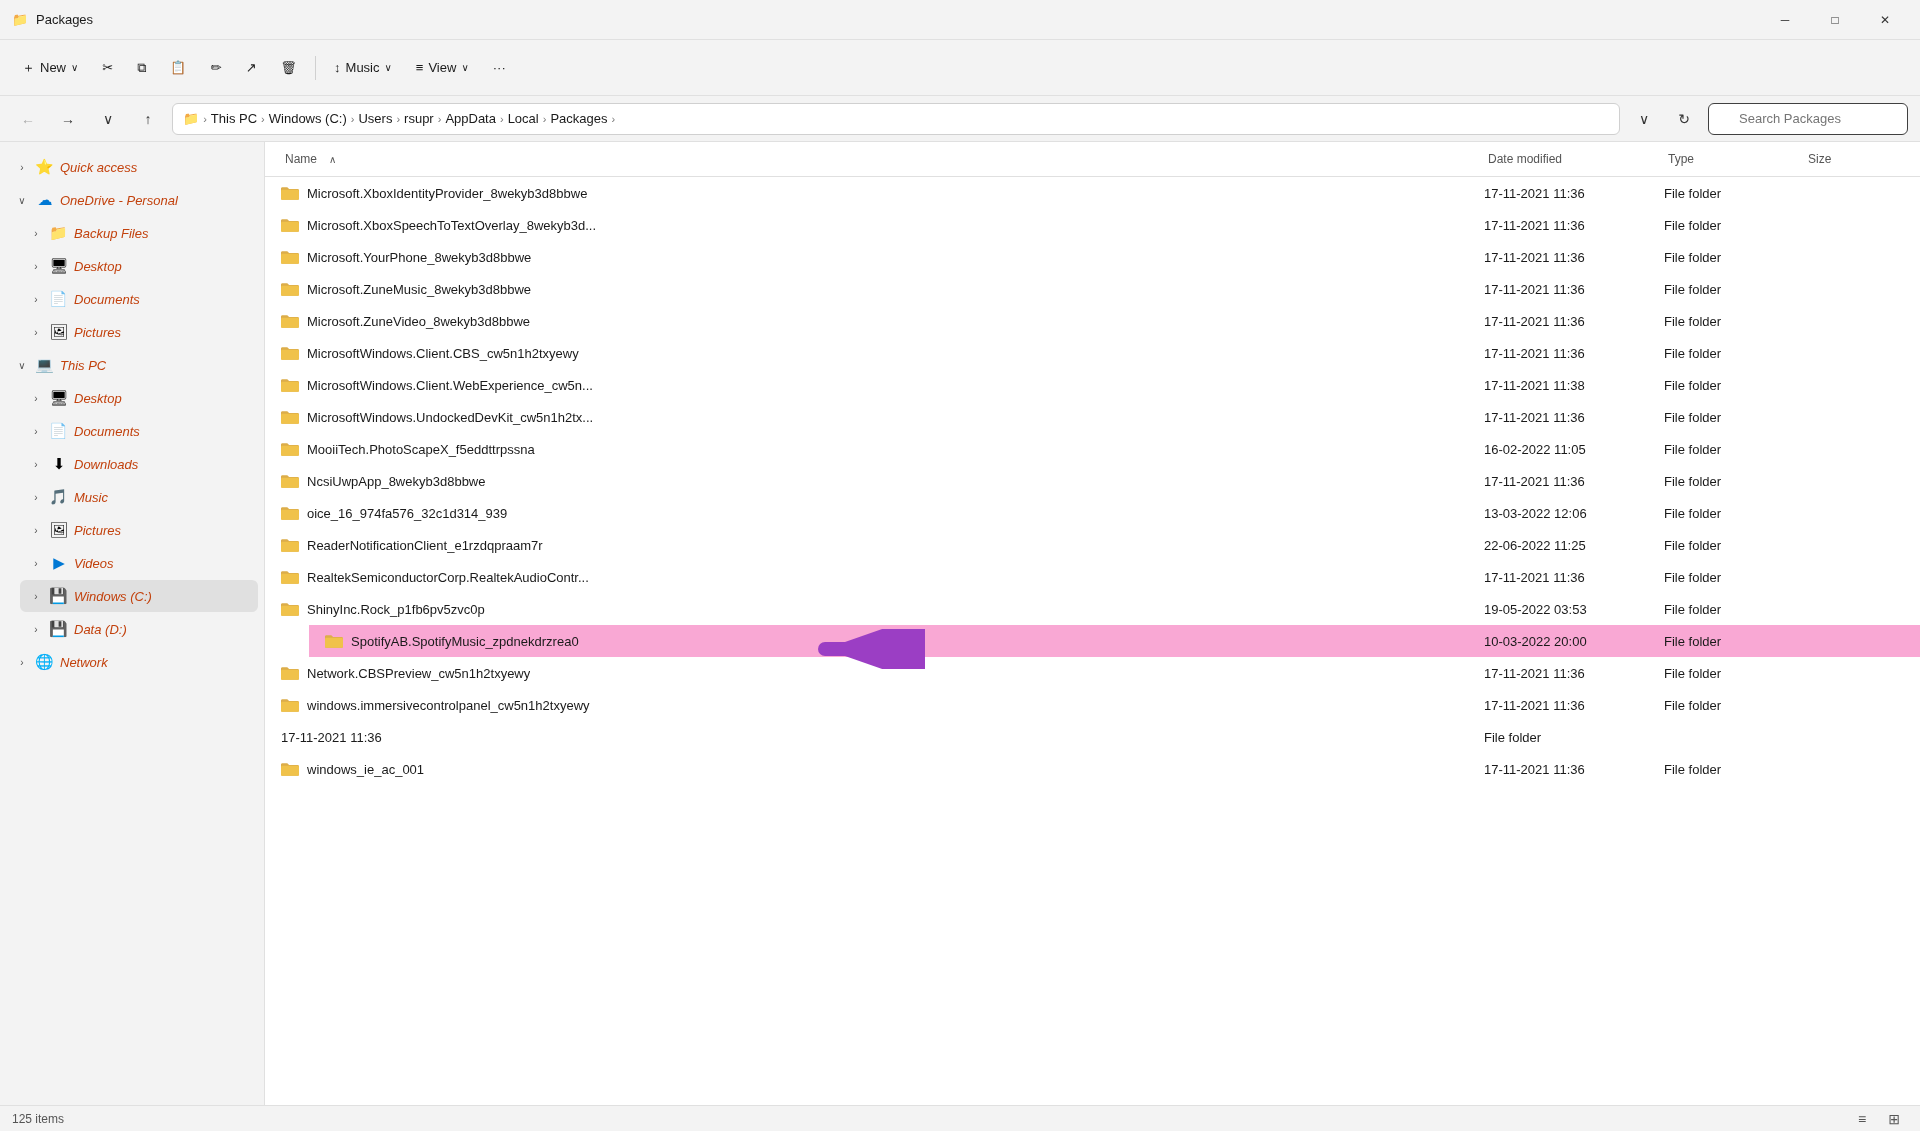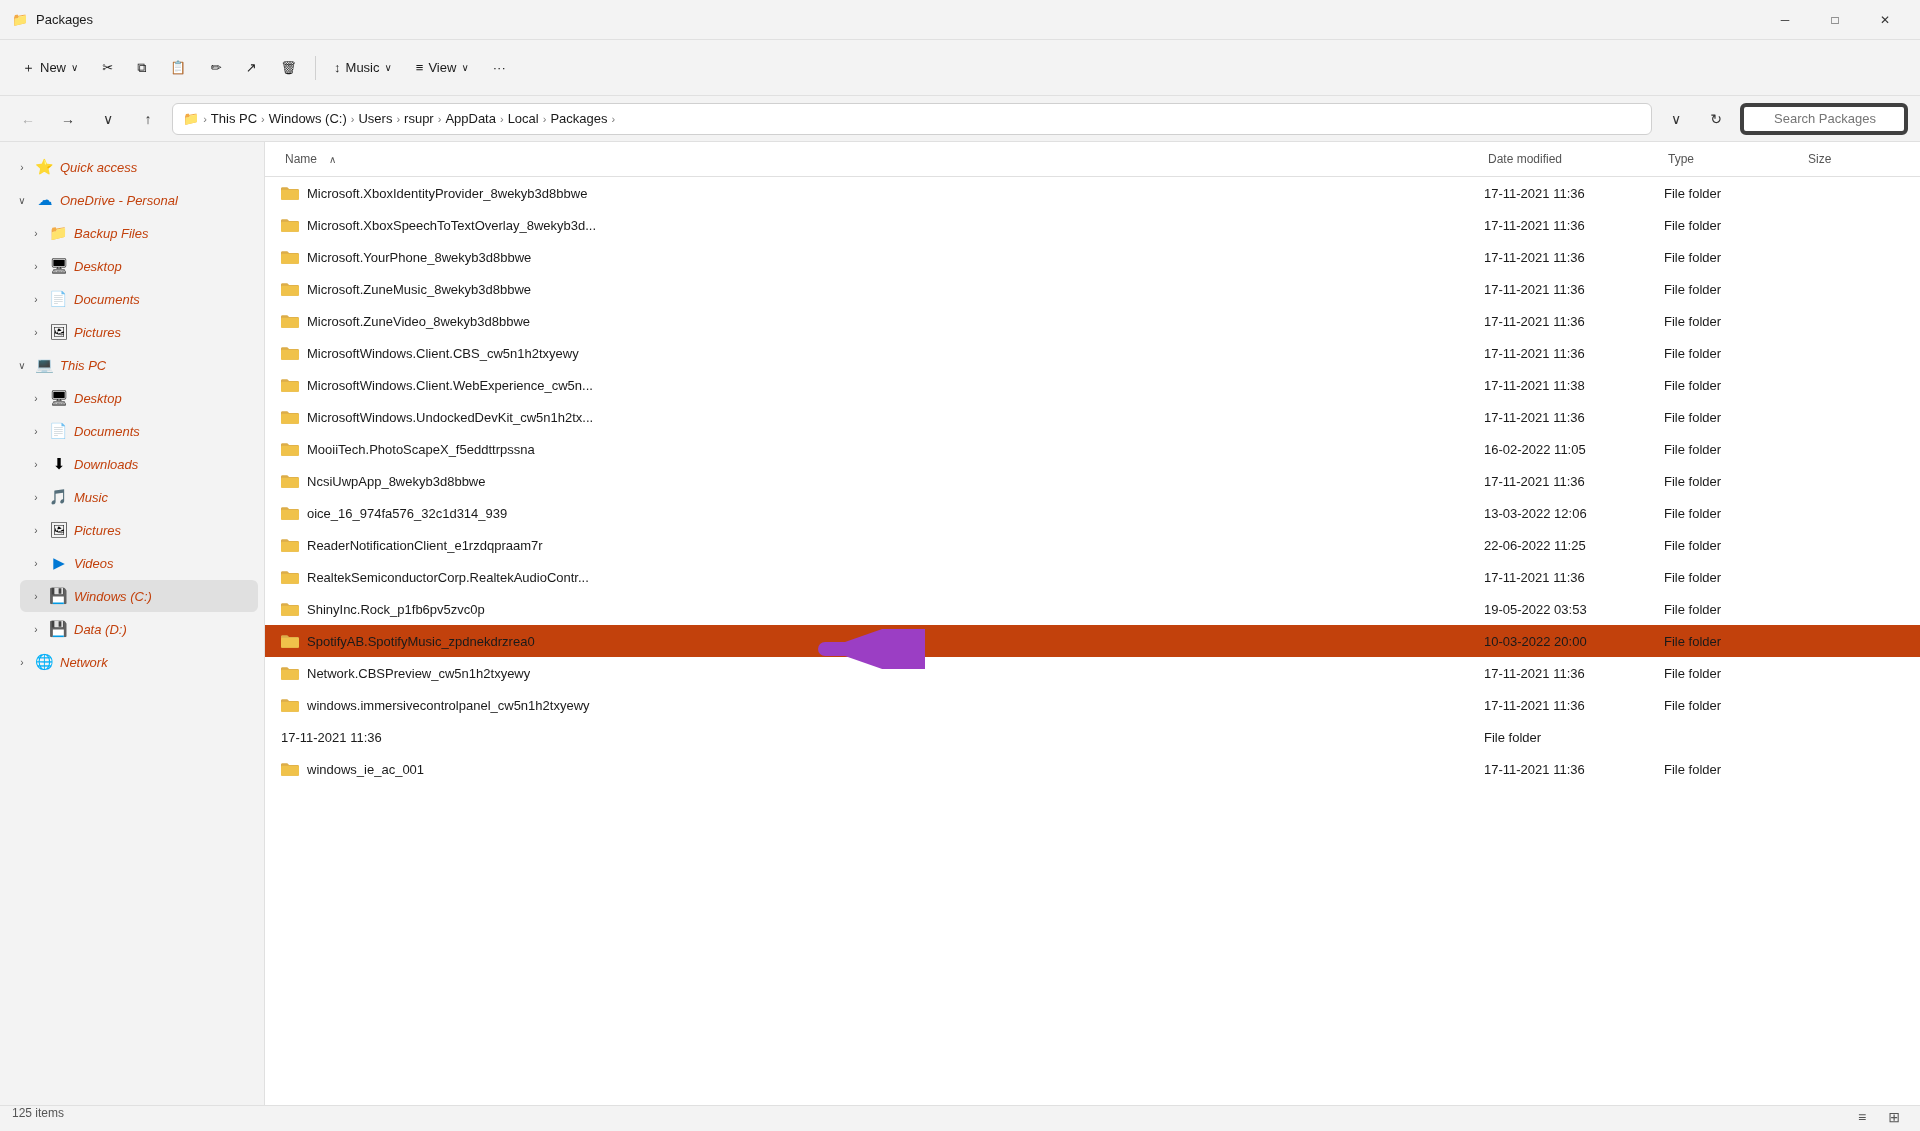--- a/index.html
+++ b/index.html
@@ -119,22 +119,22 @@
       display: flex;
       align-items: center;
       padding: 0 10px;
       gap: 4px;
       font-size: 13px;
     }
     .path-sep { color: #777; font-size: 11px; }
     .path-item { color: #1a1a1a; cursor: pointer; }
     .search-box {
       height: 32px;
-      width: 168px;
-      border: 4px solid #404040;
+      width: 200px;
+      border: 1px solid #404040;
       border-radius: 6px;
       padding: 0 10px 0 30px;
       font-size: 13px;
       background: white;
       color: #555;
       outline: none;
       position: relative;
     }
     .search-wrapper {
       position: relative;
@@ -232,21 +232,21 @@
       user-select: none;
     }
     .file-row {
       display: grid;
       grid-template-columns: 1fr 180px 140px 100px;
       padding: 2px 16px;
       align-items: center;
       height: 32px;
       cursor: pointer;
     }
-    .file-row.highlighted { background: #c2410c; }
+    .file-row.highlighted { background: #f9a8d4; margin-left: 44px; }
     .file-cell {
       display: flex;
       align-items: center;
       gap: 8px;
       font-size: 13px;
       color: #1a1a1a;
       overflow: hidden;
       text-overflow: ellipsis;
       white-space: nowrap;
     }
@@ -267,21 +267,21 @@
       text-overflow: ellipsis;
       white-space: nowrap;
     }
 
     
     .status-bar {
       height: 26px;
       background: #f3f3f3;
       border-top: 1px solid #e0e0e0;
       display: flex;
-      align-items: flex-start;
+      align-items: center;
       justify-content: space-between;
       padding: 0 12px;
     }
     .status-text {
       font-size: 12px;
       color: #555;
     }
     .status-icons {
       display: flex;
       gap: 4px;

